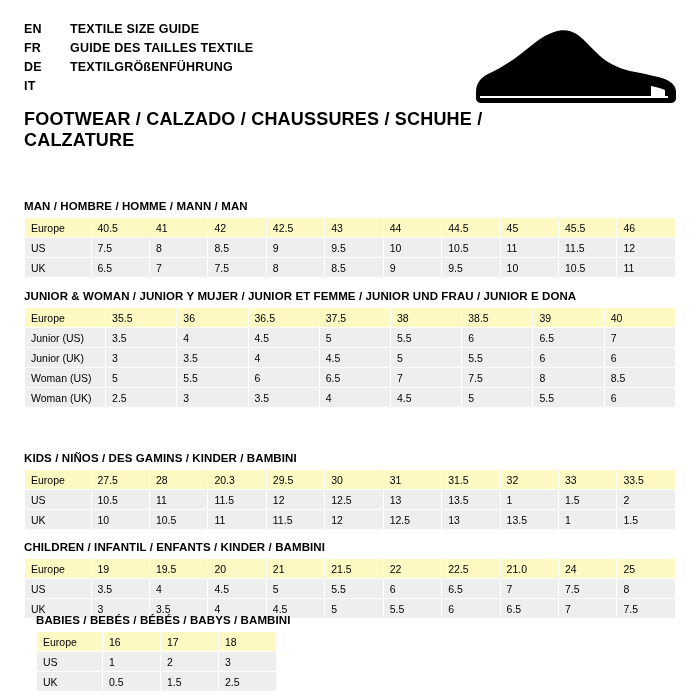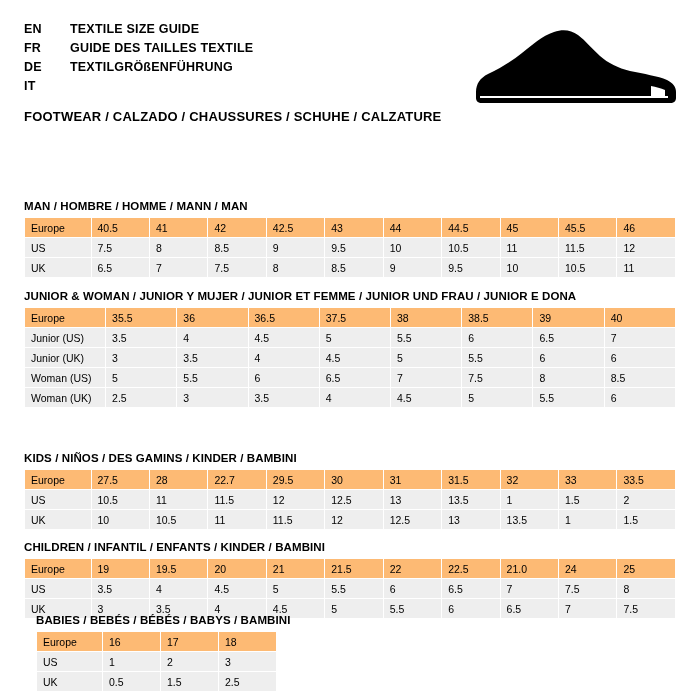--- a/index.html
+++ b/index.html
@@ -39,21 +39,21 @@
   }
   .lang-code {
     width: 46px;
     flex: 0 0 46px;
   }
   .lang-text {
     flex: 1;
   }
   .footwear-line {
     margin-top: 13px;
-    font-size: 13px;
+    font-size: 18px;
     font-weight: bold;
     letter-spacing: 0.2px;
   }
 
   
   .shoe {
     position: absolute;
     right: 20px;
     top: 26px;
     width: 212px;
@@ -78,21 +78,21 @@
     table-layout: fixed;
   }
   table.size td {
     font-size: 10.5px;
     height: 19px;
     padding: 0 0 0 6px;
     border: 1px solid #ffffff;
     white-space: nowrap;
   }
   tr.head td {
-    background: #fdba74;
+    background: #fef9c3;
   }
   tr.body td {
     background: #eeeeee;
   }
   td.lbl {
     font-size: 10.5px;
   }
 
   
   .w-man col.lbl-col { width: 66px; }
@@ -281,21 +281,21 @@
           <col style="width:58px">
           <col style="width:58px">
           <col style="width:58px">
           <col style="width:58px">
       </colgroup>
       <tbody>
           <tr class="head">
         <td class="lbl">Europe</td>
         <td>27.5</td>
         <td>28</td>
-        <td>22.7</td>
+        <td>20.3</td>
         <td>29.5</td>
         <td>30</td>
         <td>31</td>
         <td>31.5</td>
         <td>32</td>
         <td>33</td>
         <td>33.5</td>
       </tr>
       <tr class="body">
         <td class="lbl">US</td>

